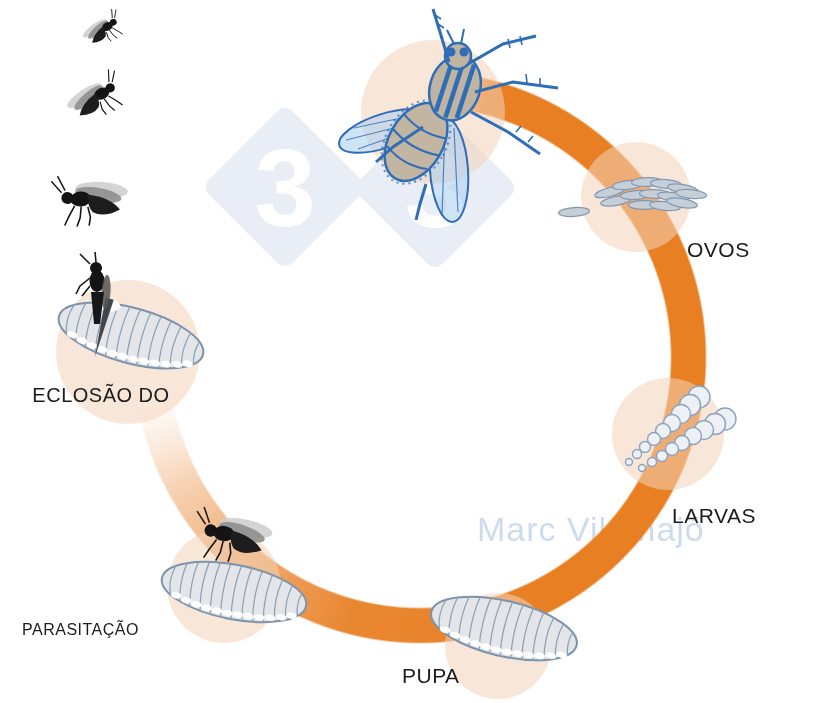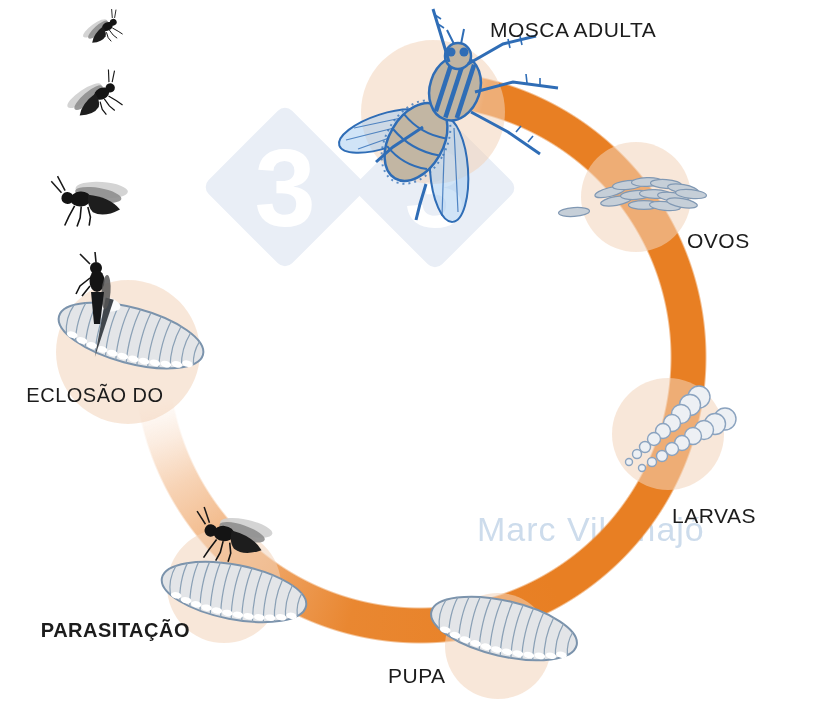--- a/index.html
+++ b/index.html
@@ -46,25 +46,25 @@
   .halo-paras {left:167px;top:529px;width:114px;height:114px;}
   .halo-eclos {left:56px; top:280px;width:144px;height:144px;}
   
   .sprite{position:absolute;z-index:6;}
   
   .label{
     position:absolute;z-index:7;font-size:21px;color:#1c1c1c;letter-spacing:.5px;white-space:nowrap;
   }
   .label-block{white-space:normal;line-height:22px;}
   .lbl-mosca {left:490px;top:18px;}
-  .lbl-ovos  {left:687px;top:229px;}
+  .lbl-ovos  {left:687px;top:238px;}
   .lbl-larvas{left:672px;top:504px;}
-  .lbl-pupa  {left:388px;top:664px;}
-  .lbl-paras {left:22px;top:619px;width:168px;text-align:right;font-size:20px;font-weight:bold;}
-  .lbl-eclos {left:12px;top:384px;width:166px;text-align:center;font-size:20px;}
+  .lbl-pupa  {left:402px;top:664px;}
+  .lbl-paras {left:22px;top:619px;width:168px;text-align:left;font-size:16px;}
+  .lbl-eclos {left:18px;top:384px;width:166px;text-align:center;font-size:20px;}
 </style>
 </head>
 <body>
 
 <svg width="0" height="0" style="position:absolute" aria-hidden="true">
   <defs>
     <symbol id="pupa-symbol" viewBox="0 0 190 80">
       <ellipse cx="95" cy="40" rx="89" ry="33" fill="#e3e5e8" stroke="#7b93ac" stroke-width="2.4"></ellipse>
       <g stroke="#8ba1b6" stroke-width="1.5" fill="none">
         <path d="M20,21.8 C16,33 16,47 20,58.2"></path>
@@ -244,21 +244,20 @@
   <svg class="sprite" style="left:76px;top:14px;transform:rotate(-28deg) scaleX(-1);" width="52" height="33" viewBox="0 0 100 64">
       <use href="#wasp-symbol"></use>
     </svg>
   <svg class="sprite" style="left:58px;top:76px;transform:rotate(-26deg) scaleX(-1);" width="72" height="46" viewBox="0 0 100 64">
       <use href="#wasp-symbol"></use>
     </svg>
   <svg class="sprite" style="left:46px;top:170px;transform:rotate(-4deg);" width="94" height="60" viewBox="0 0 100 64">
       <use href="#wasp-symbol"></use>
     </svg>
 
-  <div class="label lbl-mosca">MOSCA ADULTA</div>
   <div class="label lbl-ovos">OVOS</div>
   <div class="label lbl-larvas">LARVAS</div>
   <div class="label lbl-pupa">PUPA</div>
   <div class="label label-block lbl-paras">
     <div>PARASITAÇÃO</div>
   </div>
   <div class="label label-block lbl-eclos">
     <div>ECLOSÃO DO</div>
   </div>
 

